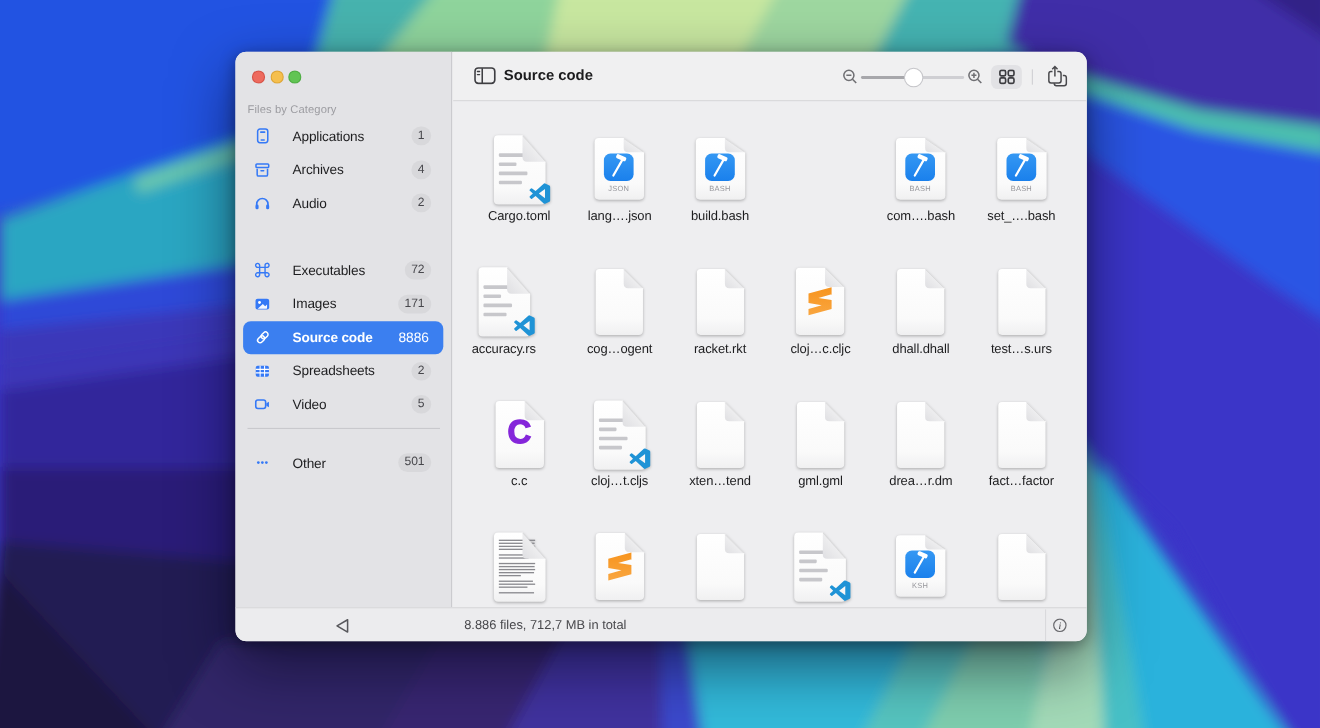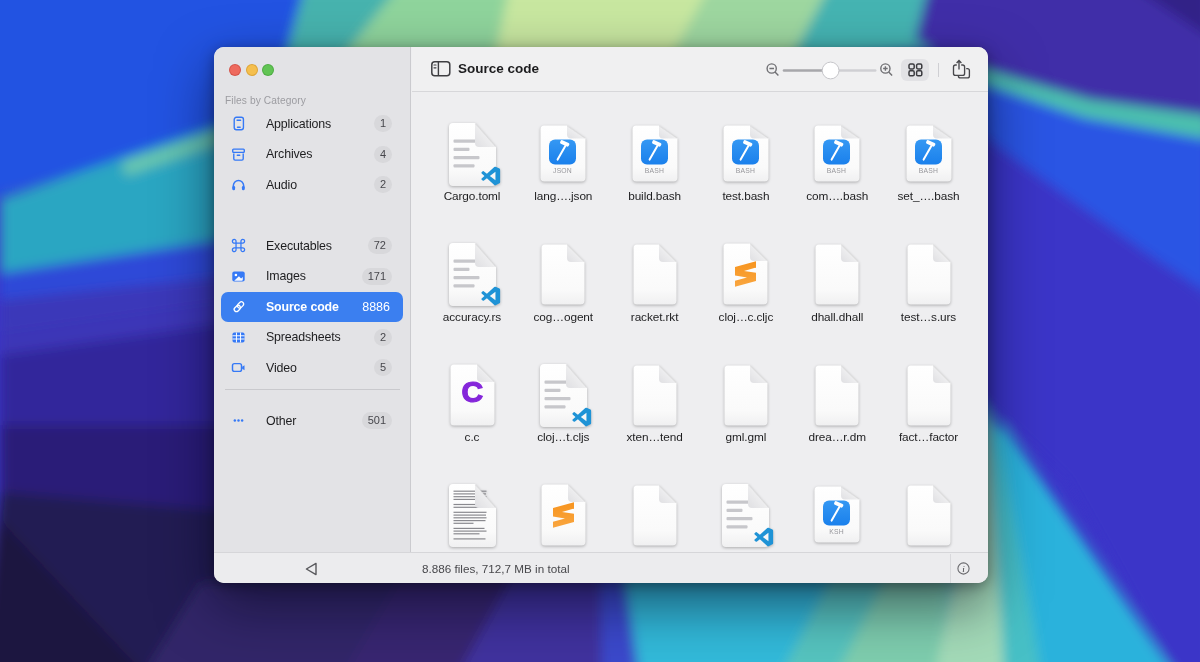--- a/index.html
+++ b/index.html
@@ -279,42 +279,35 @@
           </svg>
           <div class="flab">lang….json</div>
         </div>
 <div class="cell" style="left:196.6px;top:29.5px">
           <svg class="fi" style="width:46px;height:57px;margin-left:-23px;top:3px" viewBox="0 0 46 57">
             <use href="#s-script"></use>
             <text x="22.5" y="48.3" font-size="6.8" fill="#96969b" text-anchor="middle" font-family="Liberation Sans, sans-serif" letter-spacing="0.2">BASH</text>
           </svg>
           <div class="flab">build.bash</div>
         </div>
-<div class="cell" style="left:287.9px;top:29.5px">
-          <svg class="fi" style="width:46px;height:57px;margin-left:-23px;top:3px" viewBox="0 0 46 57">
-            <use href="#s-script"></use>
-            <text x="22.5" y="48.3" font-size="6.8" fill="#96969b" text-anchor="middle" font-family="Liberation Sans, sans-serif" letter-spacing="0.2">BASH</text>
-          </svg>
-          <div class="flab">test.bash</div>
-        </div>
 <div class="cell" style="left:379.2px;top:29.5px">
           <svg class="fi" style="width:46px;height:57px;margin-left:-23px;top:3px" viewBox="0 0 46 57">
             <use href="#s-script"></use>
             <text x="22.5" y="48.3" font-size="6.8" fill="#96969b" text-anchor="middle" font-family="Liberation Sans, sans-serif" letter-spacing="0.2">BASH</text>
           </svg>
           <div class="flab">com….bash</div>
         </div>
 <div class="cell" style="left:470.5px;top:29.5px">
           <svg class="fi" style="width:46px;height:57px;margin-left:-23px;top:3px" viewBox="0 0 46 57">
             <use href="#s-script"></use>
             <text x="22.5" y="48.3" font-size="6.8" fill="#96969b" text-anchor="middle" font-family="Liberation Sans, sans-serif" letter-spacing="0.2">BASH</text>
           </svg>
           <div class="flab">set_….bash</div>
         </div>
-<div class="cell" style="left:14.0px;top:150.0px">
+<div class="cell" style="left:0;top:150.0px">
           <svg class="fi" style="width:56px;height:66px;margin-left:-27.5px" viewBox="0 0 56 66">
             <use href="#s-docvsc"></use>
           </svg>
           <div class="flab">accuracy.rs</div>
         </div>
 <div class="cell" style="left:105.3px;top:150.0px">
           <svg class="fi" style="width:44px;height:61px;margin-left:-22px;top:2px" viewBox="0 0 44 61">
             <use href="#s-plain"></use>
           </svg>
           <div class="flab">cog…ogent</div>

